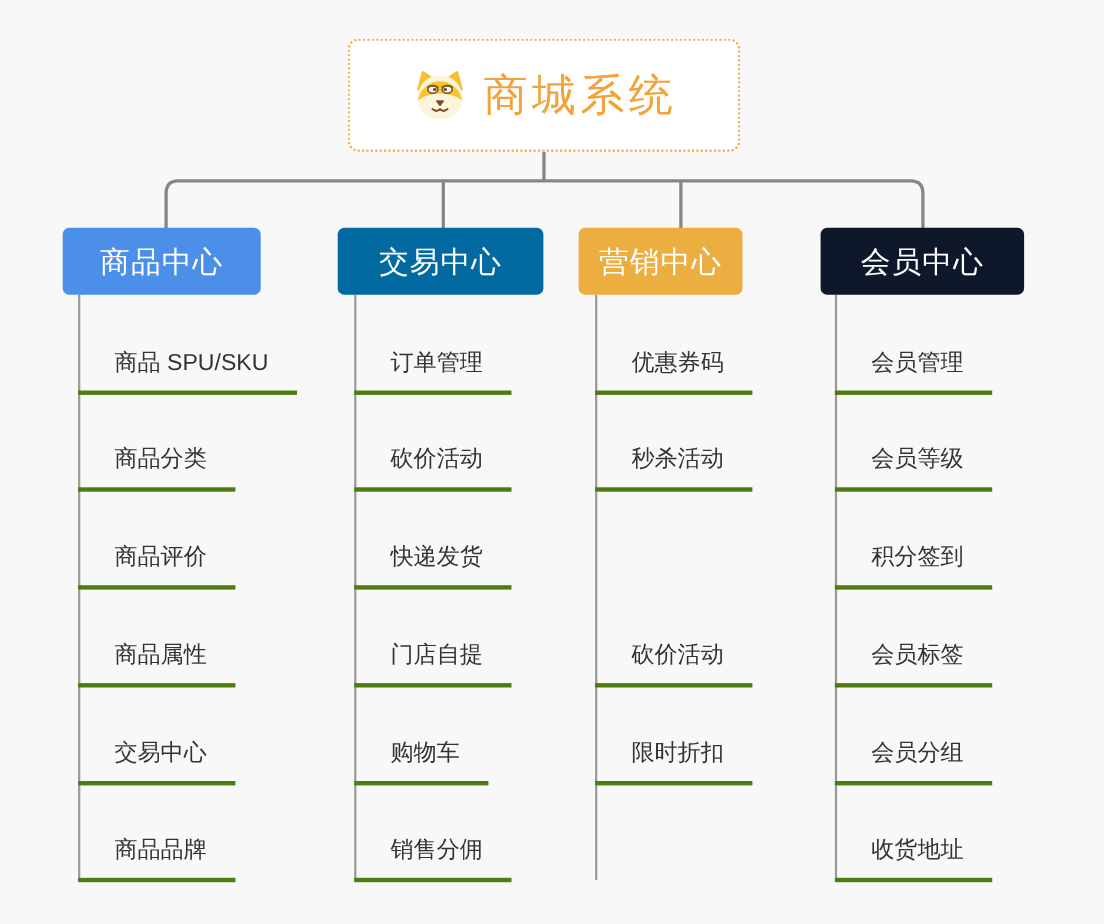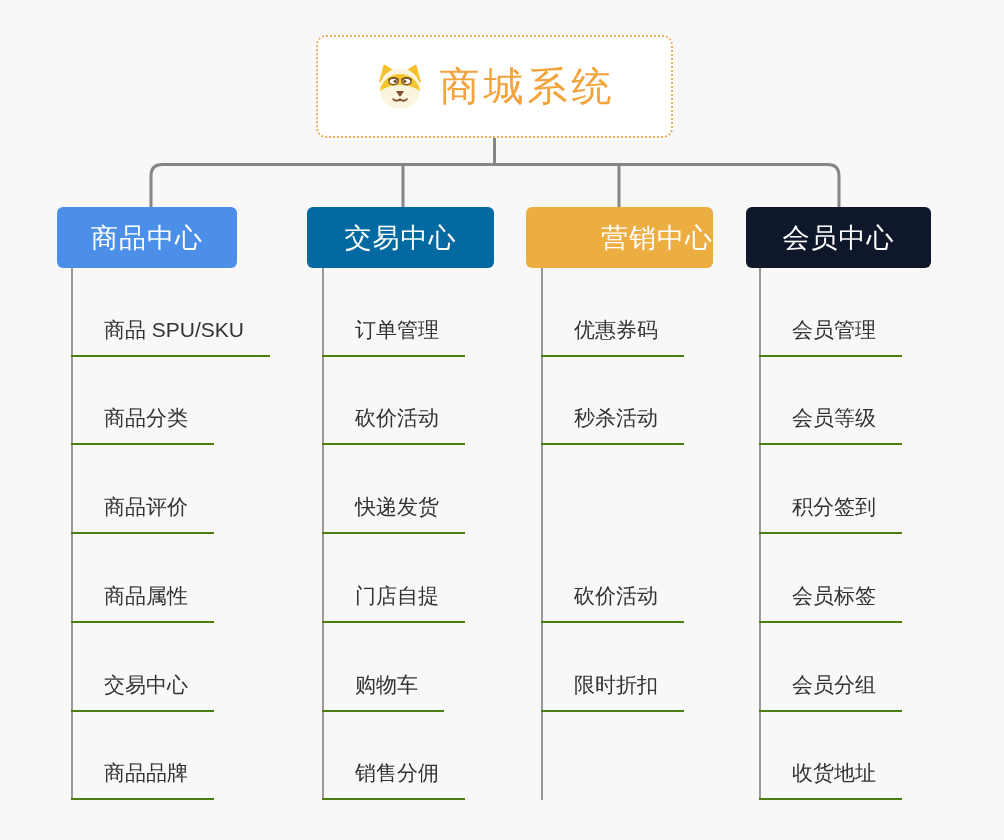--- a/index.html
+++ b/index.html
@@ -24,36 +24,36 @@
 
   
   .branch-node{
     position:absolute;top:207px;height:61px;border-radius:6px;
     display:flex;align-items:center;justify-content:center;
     color:#ffffff;font-size:27px;letter-spacing:1px;z-index:2;
     box-sizing:border-box;
   }
   .branch-0{left:57px;width:180px;}
   .branch-1{left:307px;width:187px;}
-  .branch-2{left:526px;width:187px;justify-content:flex-end;}
+  .branch-2{left:526px;width:149px;}
   .branch-3{left:746px;width:185px;}
 
   
   .spine{position:absolute;top:268px;height:532px;width:2px;background:#999999;z-index:1;}
   .spine-0{left:71px;}
   .spine-1{left:322px;}
   .spine-2{left:541px;}
   .spine-3{left:759px;}
 
   
   .leaf{
     position:absolute;display:inline-block;white-space:nowrap;
     font-size:21px;line-height:33px;color:#333333;
     padding:0 26px 9px 33px;
-    border-bottom:2px solid #4d7c0f;
+    border-bottom:4px solid #4d7c0f;
     z-index:1;
   }
   .lx-0{left:71px;} .lx-1{left:322px;} .lx-2{left:541px;} .lx-3{left:759px;}
   .ly-0{top:313px;} .ly-1{top:401px;text-align:right;} .ly-2{top:490px;}
   .ly-3{top:579px;} .ly-4{top:668px;} .ly-5{top:756px;}
 </style>
 </head>
 <body>
 
 <div class="stage">

